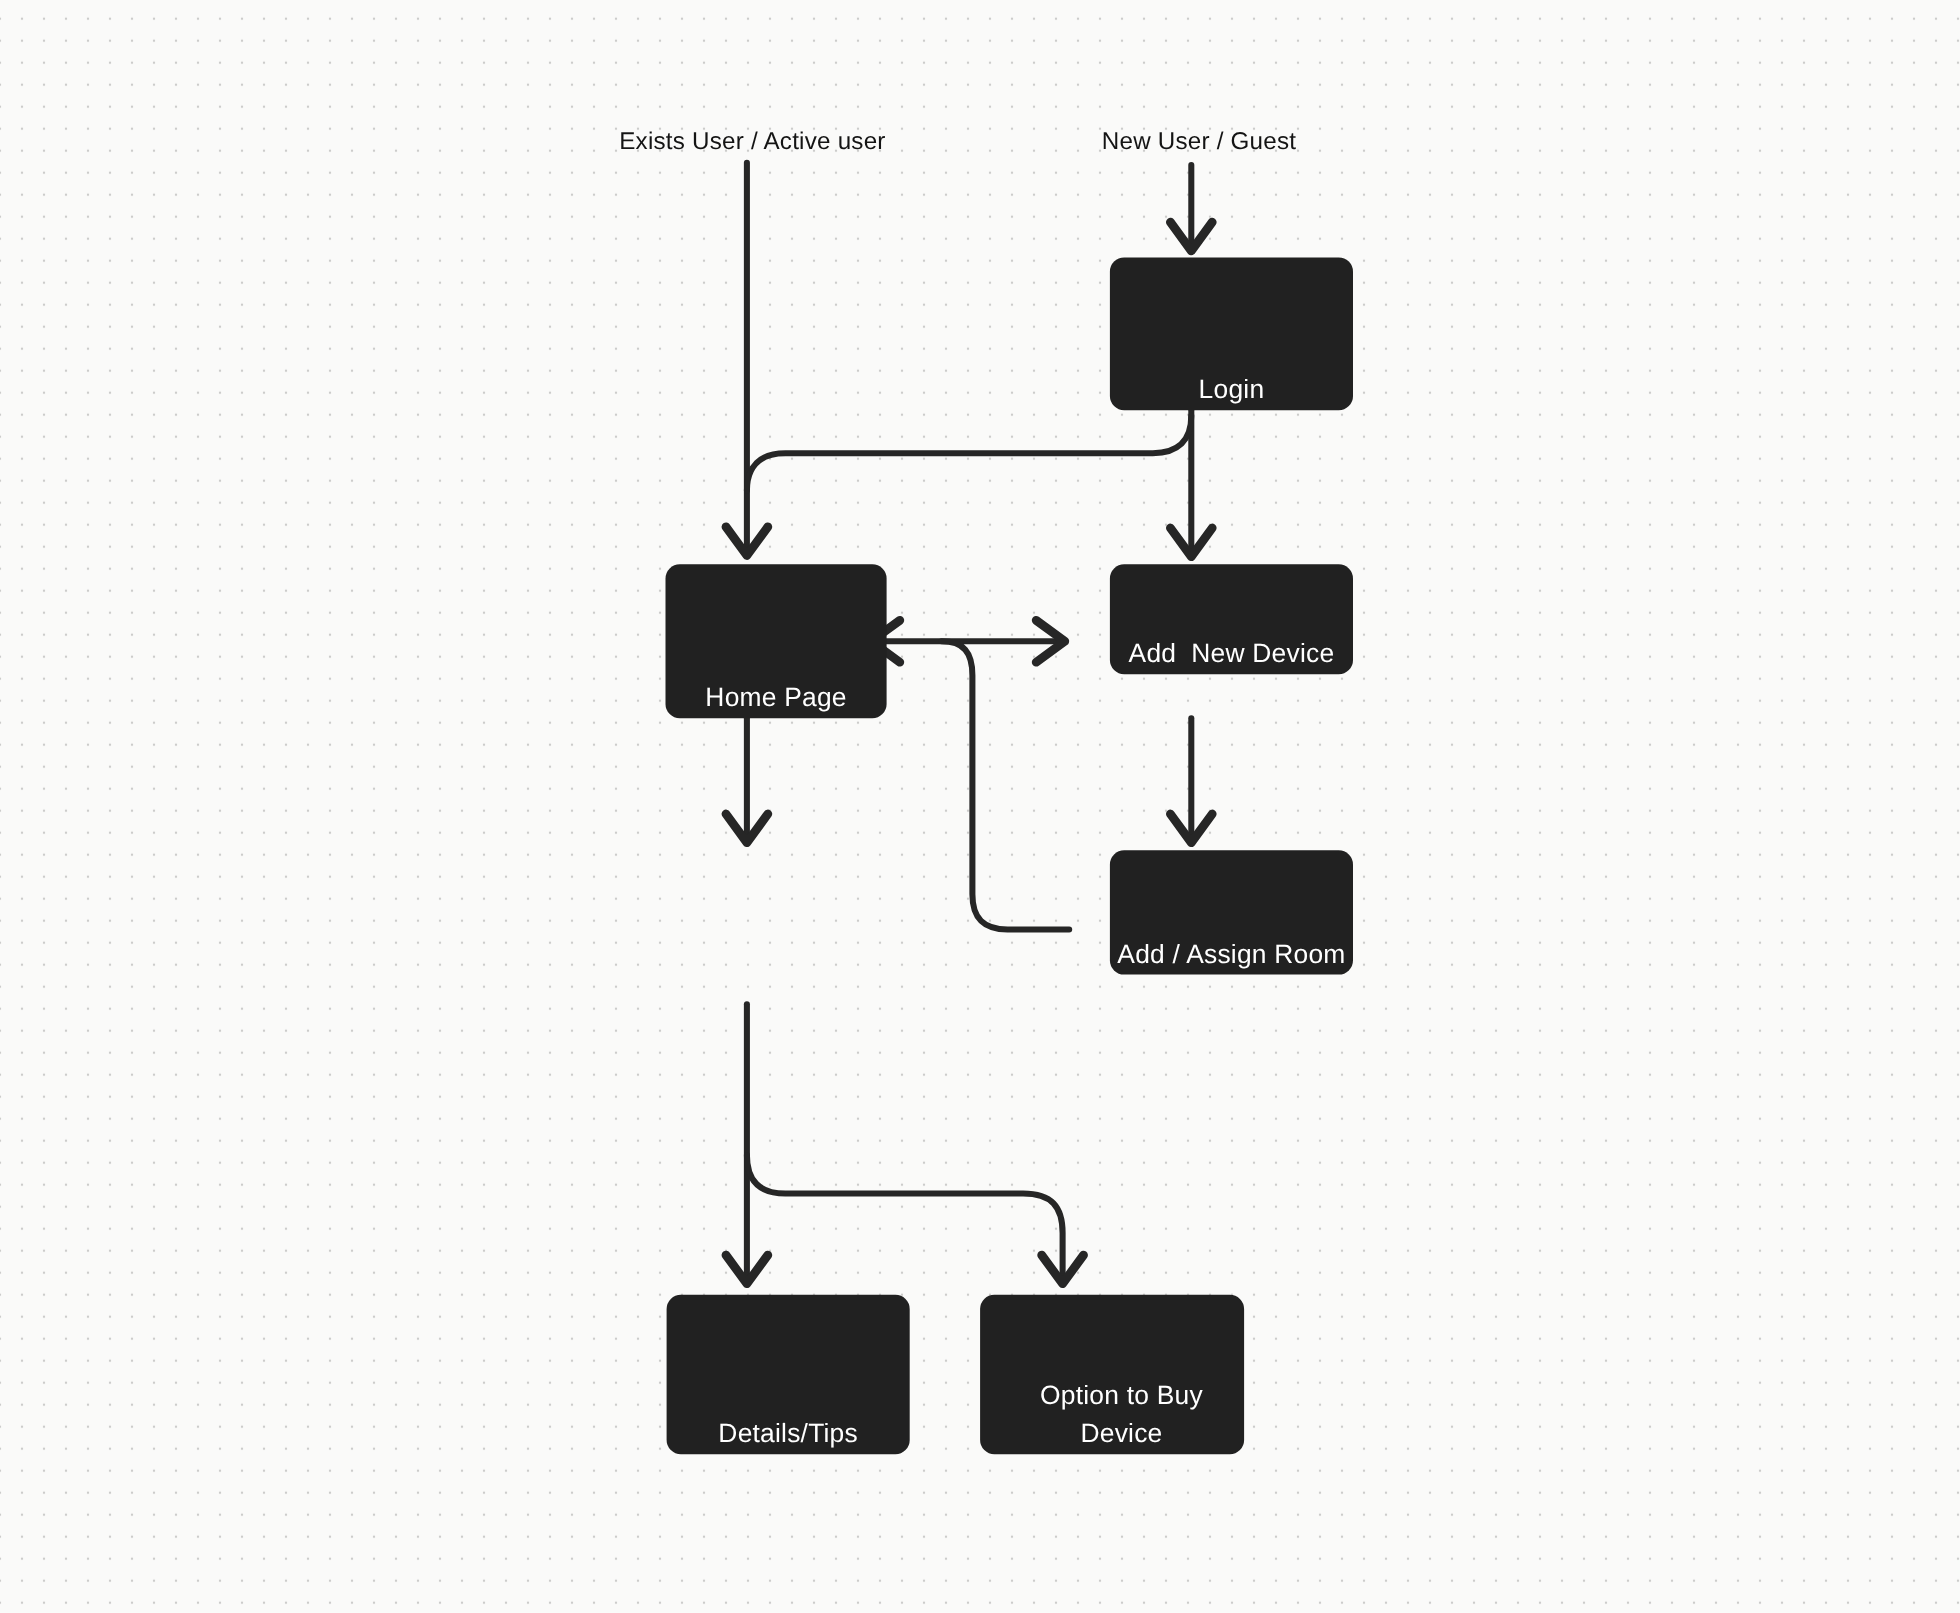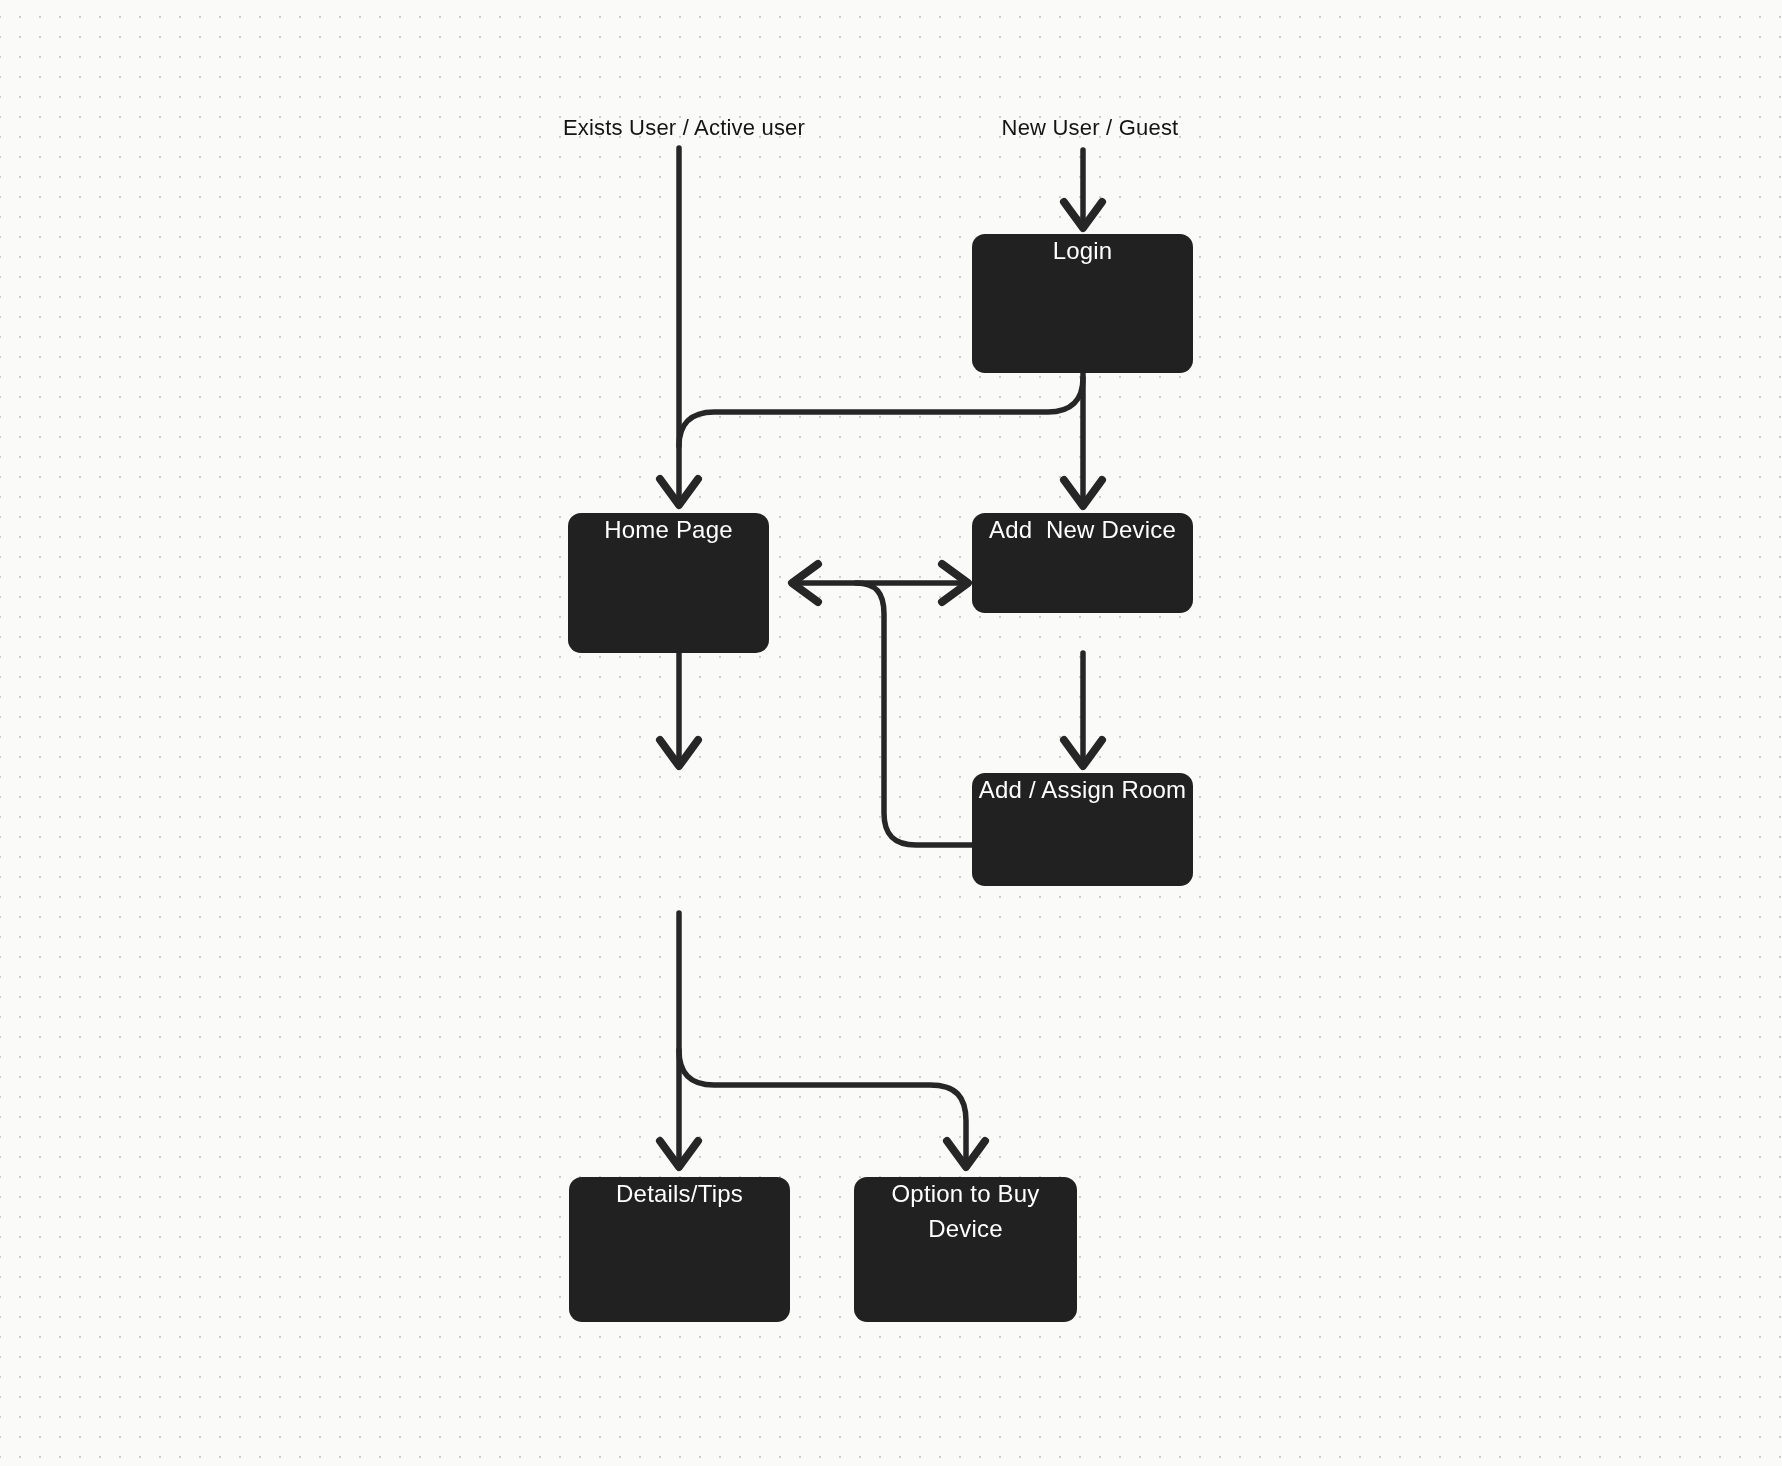--- a/index.html
+++ b/index.html
@@ -27,33 +27,33 @@
   }
   .connector-layer path{
     fill:none;stroke:var(--connector);
   }
   .shaft{stroke-width:5.5px;stroke-linecap:round;}
   .chevron{stroke-width:8px;stroke-linecap:round;stroke-linejoin:round;}
   .node{
     position:absolute;
     background:var(--node-fill);
     border-radius:13px;
-    display:flex;align-items:flex-start;justify-content:center;
+    display:flex;align-items:flex-end;justify-content:center;
     color:var(--node-text);
     font-size:24px;font-weight:400;letter-spacing:0.2px;
-    text-align:center;line-height:1.45;
+    text-align:center;line-height:1.45;margin-left:37px;
   }
   .node .label{white-space:pre-wrap;}
   .node-login{left:972px;top:234px;width:221px;height:139px;}
   .node-home-page{left:568px;top:513px;width:201px;height:140px;}
   .node-add-new-device{left:972px;top:513px;width:221px;height:100px;}
   .node-room{left:568px;top:773px;width:221px;height:140px;}
   .node-add-assign-room{left:972px;top:773px;width:221px;height:113px;}
   .node-details-tips{left:569px;top:1177px;width:221px;height:145px;}
-  .node-option-buy-device{left:854px;top:1177px;width:223px;height:145px;}
+  .node-option-buy-device{left:854px;top:1177px;width:223px;height:145px;padding-left:17px;}
   .node-option-buy-device .label{max-width:165px;}
   .float-label{
     position:absolute;top:115px;transform:translateX(-50%);
     color:var(--label-text);
     font-size:22px;font-weight:500;letter-spacing:0.2px;white-space:nowrap;
   }
   .float-label-exists{left:684px;}
   .float-label-new{left:1090px;}
 </style>
 </head>

